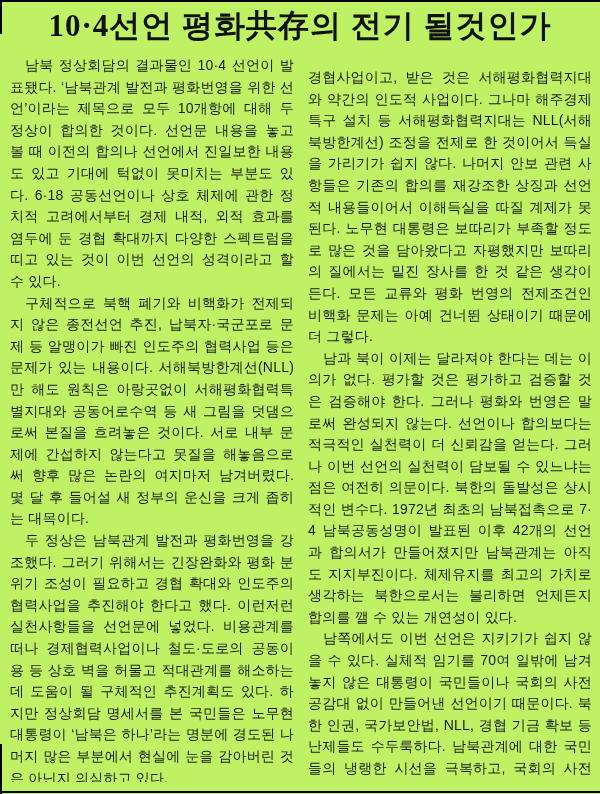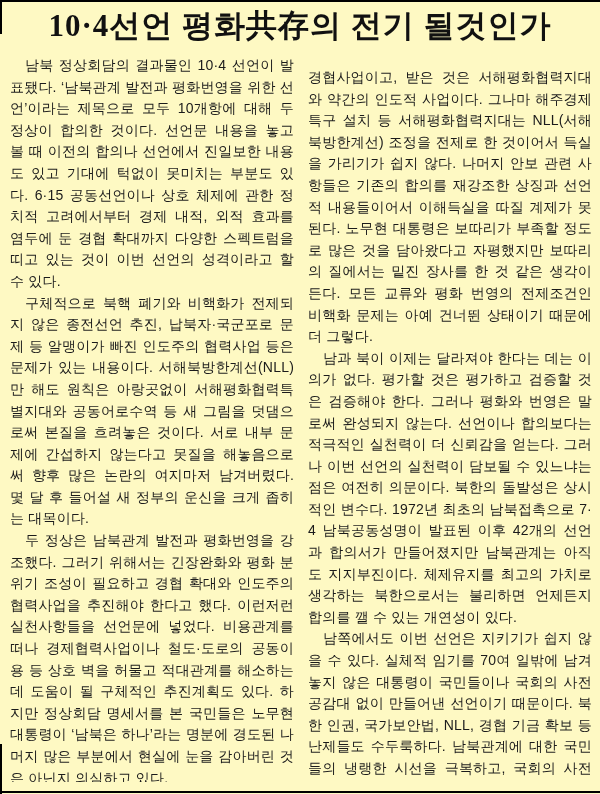--- a/index.html
+++ b/index.html
@@ -4,21 +4,21 @@
 <style>
   html, body {
     margin: 0;
     padding: 0;
     background: #ffffff;
   }
   .page {
     position: relative;
     width: 600px;
     height: 794px;
-    background: #fef9c3;
+    background: #bef264;
     overflow: hidden;
     font-family: "Liberation Sans", "DejaVu Sans", sans-serif;
     color: #1b1b1b;
   }
   .rule-top {
     position: absolute;
     top: 0; left: 0; right: 0;
     height: 2px;
     background: #000;
   }
@@ -84,21 +84,21 @@
 
 <div class="page">
   <div class="rule-top"></div>
   <div class="tick-left-top"></div>
   <div class="tick-left-bottom"></div>
 
   <h1 class="title">10·4선언 평화共存의 전기 될것인가</h1>
 
   <div class="columns">
     <div class="col">
-        <p class="">남북 정상회담의 결과물인 10·4 선언이 발표됐다. ‘남북관계 발전과 평화번영을 위한 선언’이라는 제목으로 모두 10개항에 대해 두 정상이 합의한 것이다. 선언문 내용을 놓고 볼 때 이전의 합의나 선언에서 진일보한 내용도 있고 기대에 턱없이 못미치는 부분도 있다. 6·15 공동선언이나 상호 체제에 관한 정치적 고려에서부터 경제 내적, 외적 효과를 염두에 둔 경협 확대까지 다양한 스펙트럼을 띠고 있는 것이 이번 선언의 성격이라고 할 수 있다.</p>
+        <p class="">남북 정상회담의 결과물인 10·4 선언이 발표됐다. ‘남북관계 발전과 평화번영을 위한 선언’이라는 제목으로 모두 10개항에 대해 두 정상이 합의한 것이다. 선언문 내용을 놓고 볼 때 이전의 합의나 선언에서 진일보한 내용도 있고 기대에 턱없이 못미치는 부분도 있다. 6·18 공동선언이나 상호 체제에 관한 정치적 고려에서부터 경제 내적, 외적 효과를 염두에 둔 경협 확대까지 다양한 스펙트럼을 띠고 있는 것이 이번 선언의 성격이라고 할 수 있다.</p>
         <p class="">구체적으로 북핵 폐기와 비핵화가 전제되지 않은 종전선언 추진, 납북자·국군포로 문제 등 알맹이가 빠진 인도주의 협력사업 등은 문제가 있는 내용이다. 서해북방한계선(NLL)만 해도 원칙은 아랑곳없이 서해평화협력특별지대와 공동어로수역 등 새 그림을 덧댐으로써 본질을 흐려놓은 것이다. 서로 내부 문제에 간섭하지 않는다고 못질을 해놓음으로써 향후 많은 논란의 여지마저 남겨버렸다. 몇 달 후 들어설 새 정부의 운신을 크게 좁히는 대목이다.</p>
         <p class="">두 정상은 남북관계 발전과 평화번영을 강조했다. 그러기 위해서는 긴장완화와 평화 분위기 조성이 필요하고 경협 확대와 인도주의 협력사업을 추진해야 한다고 했다. 이런저런 실천사항들을 선언문에 넣었다. 비용관계를 떠나 경제협력사업이나 철도·도로의 공동이용 등 상호 벽을 허물고 적대관계를 해소하는 데 도움이 될 구체적인 추진계획도 있다. 하지만 정상회담 명세서를 본 국민들은 노무현 대통령이 ‘남북은 하나’라는 명분에 경도된 나머지 많은 부분에서 현실에 눈을 감아버린 것은 아닌지 의심하고 있다.</p>
       </div>
     <div class="col">
         <p class="cont">경협사업이고, 받은 것은 서해평화협력지대와 약간의 인도적 사업이다. 그나마 해주경제특구 설치 등 서해평화협력지대는 NLL(서해북방한계선) 조정을 전제로 한 것이어서 득실을 가리기가 쉽지 않다. 나머지 안보 관련 사항들은 기존의 합의를 재강조한 상징과 선언적 내용들이어서 이해득실을 따질 계제가 못된다. 노무현 대통령은 보따리가 부족할 정도로 많은 것을 담아왔다고 자평했지만 보따리의 질에서는 밑진 장사를 한 것 같은 생각이 든다. 모든 교류와 평화 번영의 전제조건인 비핵화 문제는 아예 건너뛴 상태이기 때문에 더 그렇다.</p>
         <p class="">남과 북이 이제는 달라져야 한다는 데는 이의가 없다. 평가할 것은 평가하고 검증할 것은 검증해야 한다. 그러나 평화와 번영은 말로써 완성되지 않는다. 선언이나 합의보다는 적극적인 실천력이 더 신뢰감을 얻는다. 그러나 이번 선언의 실천력이 담보될 수 있느냐는 점은 여전히 의문이다. 북한의 돌발성은 상시적인 변수다. 1972년 최초의 남북접촉으로 7·4 남북공동성명이 발표된 이후 42개의 선언과 합의서가 만들어졌지만 남북관계는 아직도 지지부진이다. 체제유지를 최고의 가치로 생각하는 북한으로서는 불리하면 언제든지 합의를 깰 수 있는 개연성이 있다.</p>
         <p class="">남쪽에서도 이번 선언은 지키기가 쉽지 않을 수 있다. 실체적 임기를 70여 일밖에 남겨놓지 않은 대통령이 국민들이나 국회의 사전 공감대 없이 만들어낸 선언이기 때문이다. 북한 인권, 국가보안법, NLL, 경협 기금 확보 등 난제들도 수두룩하다. 남북관계에 대한 국민들의 냉랭한 시선을 극복하고, 국회의 사전 동의를 얻는 절차도 간단하지 않아 보인다. 더구나 합의 이행의 대부분은 이번 선언과 무관한 차기 정부가 담당할 몫인데 얼마나 성의를 가져줄지도 의문이다.</p>
       </div>
   </div>
 

